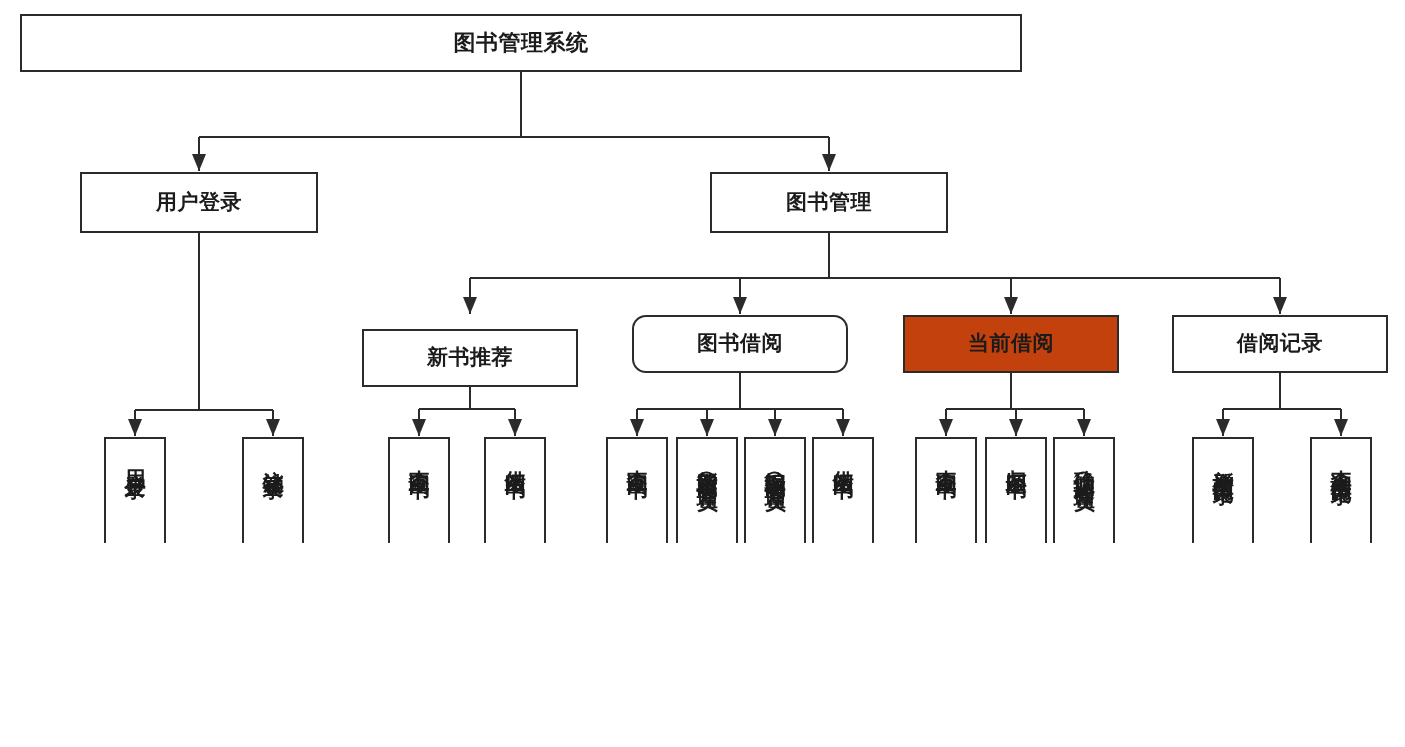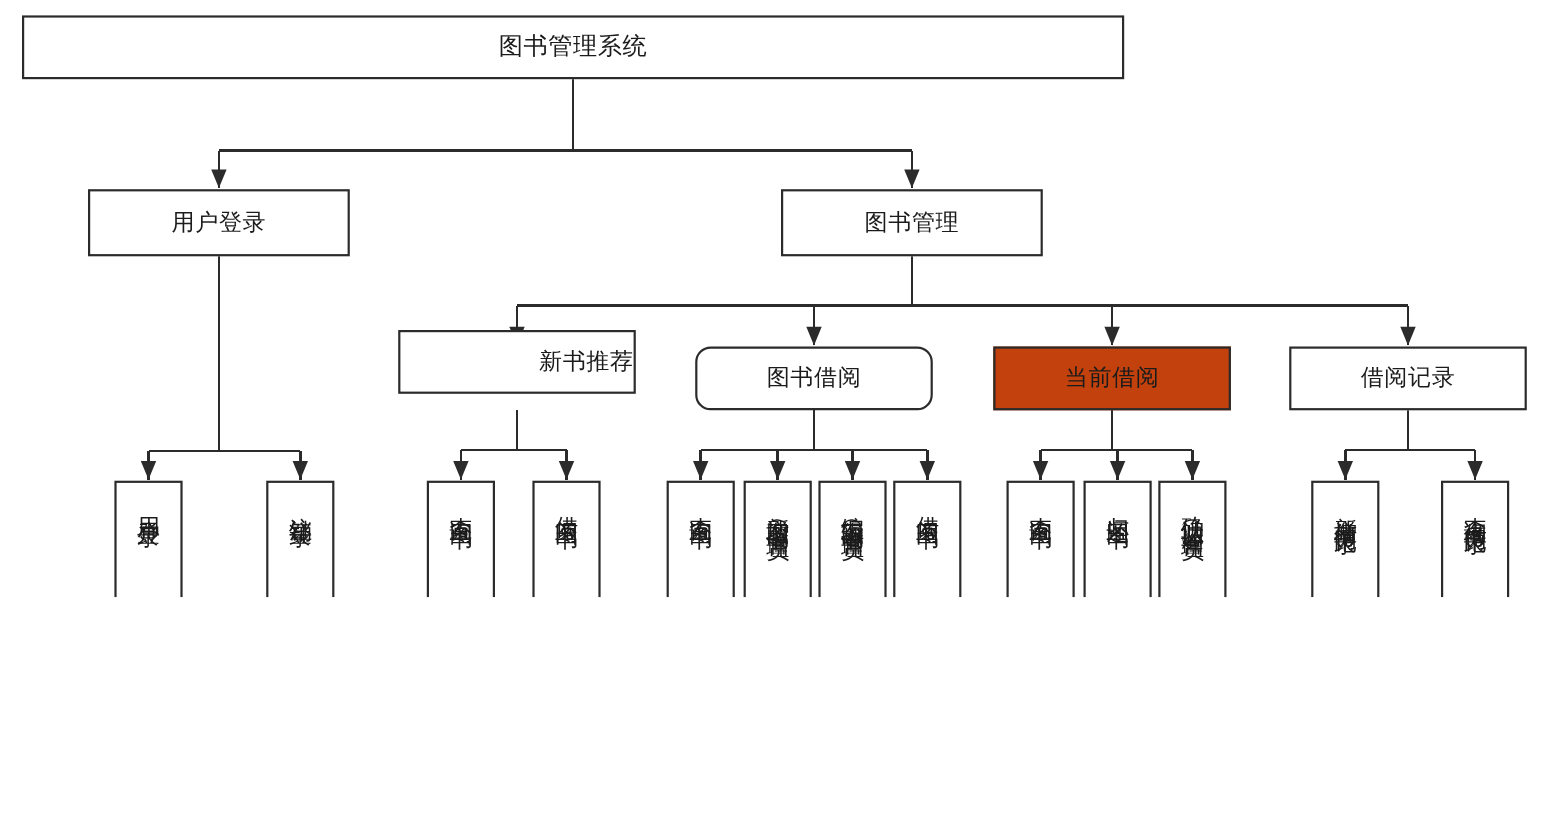--- a/index.html
+++ b/index.html
@@ -10,20 +10,21 @@
   }
   body {
     font-family: "DejaVu Sans", "Liberation Sans", sans-serif;
   }
   #diagram-root {
     position: relative;
     width: 1405px;
     height: 543px;
     background: #ffffff;
     overflow: hidden;
+    font-weight: bold;
   }
   #edge-layer {
     position: absolute;
     left: 0;
     top: 0;
     width: 1405px;
     height: 747px;
     pointer-events: none;
   }
   .node {
@@ -133,21 +134,21 @@
   <div id="node-layer">
       <div class="node horiz root" style="left: 20px; top: 14px; width: 1002px; height: 58px; border-color: rgb(43, 43, 43); background: rgb(255, 255, 255);">
         <span class="node-label">图书管理系统</span>
       </div>
       <div class="node horiz" style="left: 80px; top: 172px; width: 238px; height: 61px; border-color: rgb(43, 43, 43); background: rgb(255, 255, 255);">
         <span class="node-label">用户登录</span>
       </div>
       <div class="node horiz" style="left: 710px; top: 172px; width: 238px; height: 61px; border-color: rgb(43, 43, 43); background: rgb(255, 255, 255);">
         <span class="node-label">图书管理</span>
       </div>
-      <div class="node horiz" style="left: 362px; top: 300px; width: 216px; height: 58px; border-color: rgb(43, 43, 43); background: rgb(255, 255, 255); justify-content: flex-end;">
+      <div class="node horiz" style="left: 362px; top: 329px; width: 216px; height: 58px; border-color: rgb(43, 43, 43); background: rgb(255, 255, 255);">
         <span class="node-label">新书推荐</span>
       </div>
       <div class="node horiz" style="left: 632px; top: 315px; width: 216px; height: 58px; border-color: rgb(43, 43, 43); background: rgb(255, 255, 255); border-radius: 14px;">
         <span class="node-label">图书借阅</span>
       </div>
       <div class="node horiz" style="left: 903px; top: 315px; width: 216px; height: 58px; border-color: rgb(43, 43, 43); background: #c2410c;">
         <span class="node-label">当前借阅</span>
       </div>
       <div class="node horiz" style="left: 1172px; top: 315px; width: 216px; height: 58px; border-color: rgb(43, 43, 43); background: rgb(255, 255, 255); align-items: center;">
         <span class="node-label">借阅记录</span>

